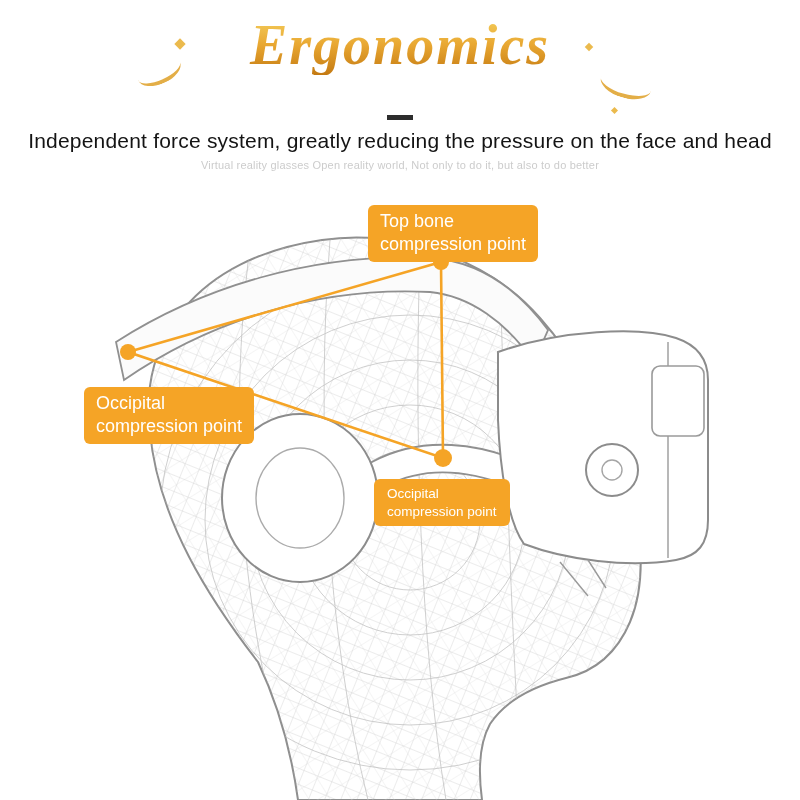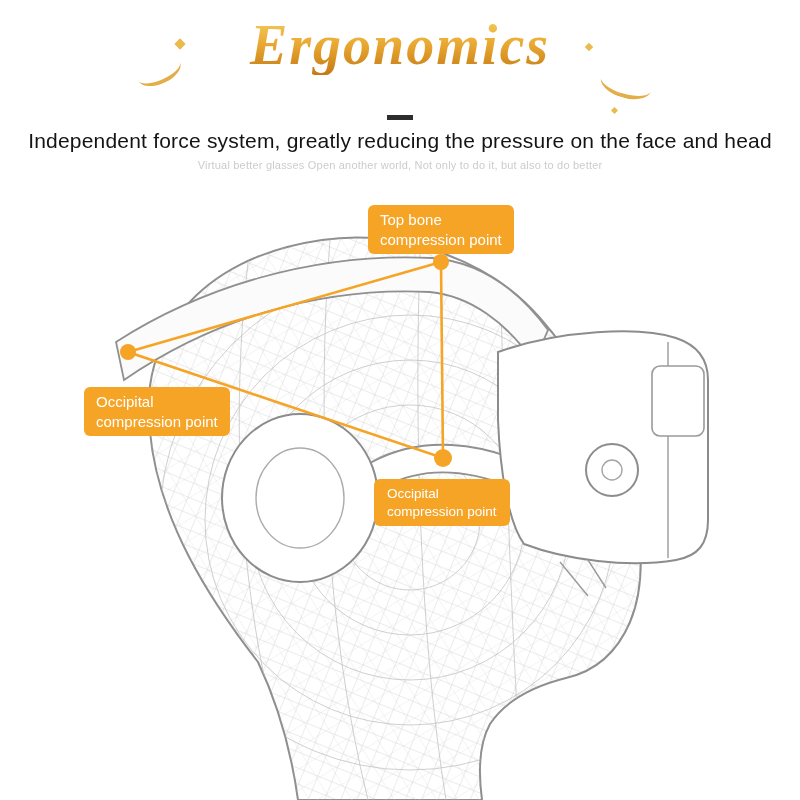--- a/index.html
+++ b/index.html
@@ -45,21 +45,21 @@
   .tagline{
     position:absolute;top:159px;left:0;width:800px;text-align:center;
     font-size:11px;color:#cccccc;letter-spacing:.2px;
   }
 
   
   .diagram-svg{position:absolute;left:0;top:0;width:800px;height:800px;}
 
   .callout{
     position:absolute;background:var(--accent,#F5A426);color:#ffffff;
-    border-radius:6px;padding:5px 12px;font-size:15px;line-height:1.3;
+    border-radius:6px;padding:5px 12px;font-size:18px;line-height:1.3;
     white-space:nowrap;
   }
   .callout span{display:block;}
   .callout-top{left:368px;top:205px;}
   .callout-occipital-left{left:84px;top:387px;}
   .callout-occipital-lower{left:374px;top:479px;font-size:13.5px;padding:6px 13px;}
 </style>
 </head>
 <body>
 
@@ -67,21 +67,21 @@
 
   <div class="header">
     <div class="flourish flourish-left"></div>
     <div class="flourish flourish-right"></div>
     <div class="sparkle sparkle-1"></div>
     <div class="sparkle sparkle-2"></div>
     <div class="sparkle sparkle-3"></div>
     <h1 class="title">Ergonomics</h1>
     <div class="divider-dash"></div>
     <div class="subtitle">Independent force system, greatly reducing the pressure on the face and head</div>
-    <div class="tagline">Virtual better glasses Open another world, Not only to do it, but also to do better</div>
+    <div class="tagline">Virtual reality glasses Open reality world, Not only to do it, but also to do better</div>
   </div>
 
   <svg class="diagram-svg" viewBox="0 0 800 800" aria-hidden="true">
     <defs>
       <pattern id="mesh1" width="15" height="15" patternUnits="userSpaceOnUse" patternTransform="rotate(22)">
         <path d="M0 0 H15 M0 0 V15" stroke="#c9c9c9" stroke-width="0.7" fill="none"></path>
       </pattern>
       <pattern id="mesh2" width="18" height="18" patternUnits="userSpaceOnUse" patternTransform="rotate(-32)">
         <path d="M0 0 H18 M0 0 V18" stroke="#d4d4d4" stroke-width="0.6" fill="none"></path>
       </pattern>

